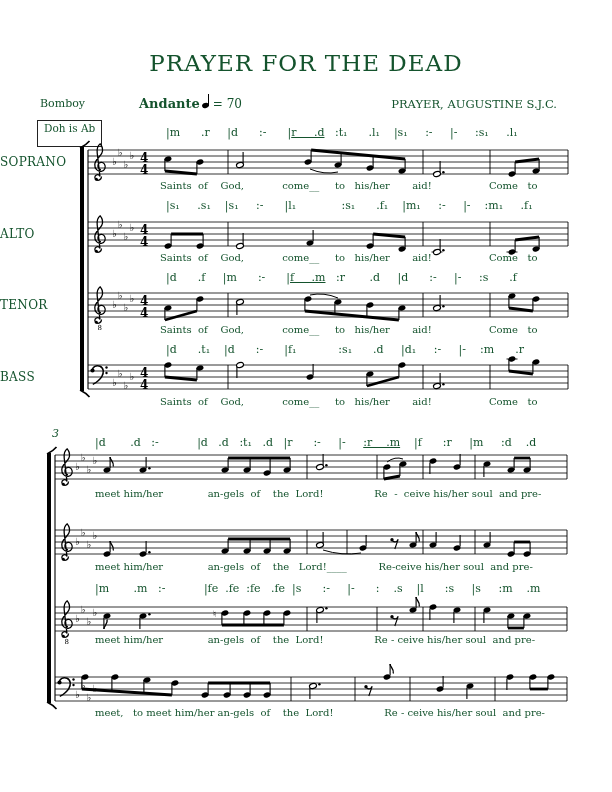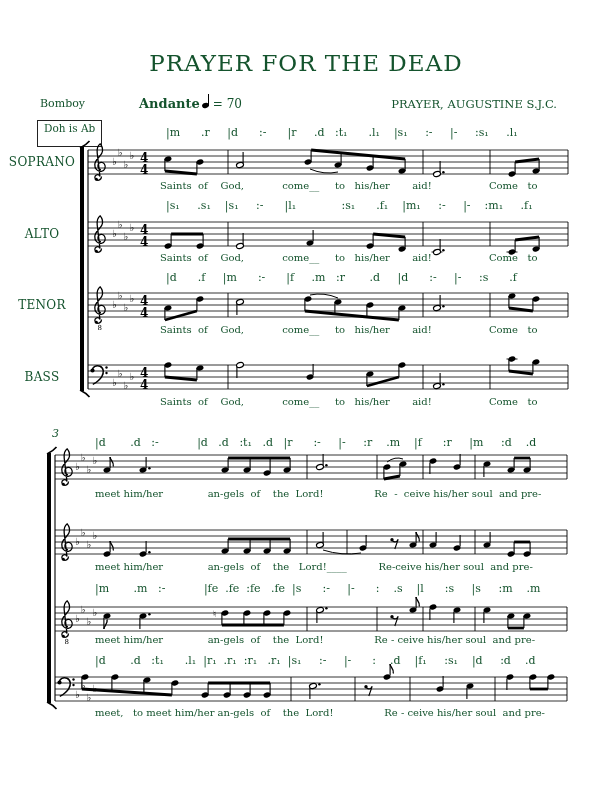--- a/index.html
+++ b/index.html
@@ -10,23 +10,23 @@
   .meta{font-size:11px;text-align:center;}
   #dedication{left:40px;top:97px;}
   #composer{right:42px;top:97px;font-size:11.5px;}
   #tempo{left:104px;top:94px;font-size:13px;font-weight:bold;margin-left:35px;}
   #tempo .eq{font-weight:normal;font-size:12px;}
   .qnote{display:inline-block;position:relative;width:9px;height:14px;margin:0 2px;}
   .qnote .head{position:absolute;left:0;bottom:0;width:7px;height:5px;background:#000;border-radius:50%;transform:rotate(-18deg);}
   .qnote .stem{position:absolute;left:6px;bottom:2px;width:1.4px;height:12px;background:#000;}
   #keybox{left:37px;top:120px;border:1.2px solid #222;padding:1px 6px 12px 6px;font-size:10.5px;}
   #measure-no{left:52px;top:427px;font-style:italic;font-size:11px;}
-  .vlabel{left:0;width:84px;text-align:center;font-size:12px;letter-spacing:.3px;}
+  .vlabel{left:0;width:84px;text-align:left;font-size:12px;letter-spacing:.3px;}
   .solfa{font-size:11px;white-space:pre;font-family:"DejaVu Serif","DejaVu Sans","Liberation Serif",serif;}
-  .solfa .u{}
+  .solfa .u{text-decoration:underline;}
   .lyrics{font-size:10px;white-space:pre;}
   svg{position:absolute;overflow:visible;}
 </style>
 </head>
 <body>
 
 <div id="page">
 
   <div class="abs" id="title">PRAYER FOR THE DEAD</div>
 
@@ -196,20 +196,21 @@
         <line x1="310.9" y1="23" x2="310.9" y2="35" stroke="#000" stroke-width="1.1"></line>
         <line x1="216.9" y1="26" x2="310.9" y2="35" stroke="#000" stroke-width="2.8"></line>
         <line x1="420.9" y1="11" x2="420.9" y2="23" stroke="#000" stroke-width="1.1"></line>
         <line x1="444.9" y1="14" x2="444.9" y2="26" stroke="#000" stroke-width="1.1"></line>
         <line x1="420.9" y1="23" x2="444.9" y2="26" stroke="#000" stroke-width="2.8"></line>
         <path d="M222 10 Q 236 7 250 13" stroke="#000" stroke-width="1" fill="none"></path>
       </g>
     </svg>
   <div class="abs lyrics" style="left:160px;top:324px">Saints  of    God,            come__     to   his/her       aid!                  Come   to</div>
 
+  <div class="abs solfa" style="left:166px;top:343px"><span>|d      .t₁    |d      :-      |f₁            :s₁      .d     |d₁     :-     |-    :m      .r</span></div>
   <svg class="staff" style="left:88px;top:351px" width="482" height="56" viewBox="0 0 482 56">
       <g transform="translate(0,6)">
         <line x1="0" y1="8" x2="480" y2="8" stroke="#000" stroke-width="0.8"></line>
         <line x1="0" y1="14" x2="480" y2="14" stroke="#000" stroke-width="0.8"></line>
         <line x1="0" y1="20" x2="480" y2="20" stroke="#000" stroke-width="0.8"></line>
         <line x1="0" y1="26" x2="480" y2="26" stroke="#000" stroke-width="0.8"></line>
         <line x1="0" y1="32" x2="480" y2="32" stroke="#000" stroke-width="0.8"></line>
         <line x1="140" y1="8" x2="140" y2="32" stroke="#000" stroke-width="0.9"></line>
         <line x1="335" y1="8" x2="335" y2="32" stroke="#000" stroke-width="0.9"></line>
         <line x1="402" y1="8" x2="402" y2="32" stroke="#000" stroke-width="0.9"></line>
@@ -419,21 +420,20 @@
         <line x1="208.9" y1="14" x2="208.9" y2="26" stroke="#000" stroke-width="1.1"></line>
         <line x1="228.9" y1="14" x2="228.9" y2="26" stroke="#000" stroke-width="1.1"></line>
         <line x1="166.9" y1="26" x2="228.9" y2="26" stroke="#000" stroke-width="2.8"></line>
         <line x1="452.9" y1="17" x2="452.9" y2="29" stroke="#000" stroke-width="1.1"></line>
         <line x1="468.9" y1="17" x2="468.9" y2="29" stroke="#000" stroke-width="1.1"></line>
         <line x1="452.9" y1="29" x2="468.9" y2="29" stroke="#000" stroke-width="2.8"></line>
       </g>
     </svg>
   <div class="abs lyrics" style="left:95px;top:634px">meet him/her              an-gels  of    the  Lord!                Re - ceive his/her soul  and pre-</div>
 
-  <div class="abs solfa" style="left:95px;top:654px"><span>|d       .d   :t₁      .l₁  |r₁  .r₁  :r₁   .r₁  |s₁     :-     |-      :    .d    |f₁     :s₁    |d     :d    .d</span></div>
   <svg class="staff" style="left:55px;top:663px" width="514" height="56" viewBox="0 0 514 56">
       <g transform="translate(0,6)">
         <line x1="0" y1="8" x2="512" y2="8" stroke="#000" stroke-width="0.8"></line>
         <line x1="0" y1="14" x2="512" y2="14" stroke="#000" stroke-width="0.8"></line>
         <line x1="0" y1="20" x2="512" y2="20" stroke="#000" stroke-width="0.8"></line>
         <line x1="0" y1="26" x2="512" y2="26" stroke="#000" stroke-width="0.8"></line>
         <line x1="0" y1="32" x2="512" y2="32" stroke="#000" stroke-width="0.8"></line>
         <line x1="236" y1="8" x2="236" y2="32" stroke="#000" stroke-width="0.9"></line>
         <line x1="300" y1="8" x2="300" y2="32" stroke="#000" stroke-width="0.9"></line>
         <line x1="355" y1="8" x2="355" y2="32" stroke="#000" stroke-width="0.9"></line>

